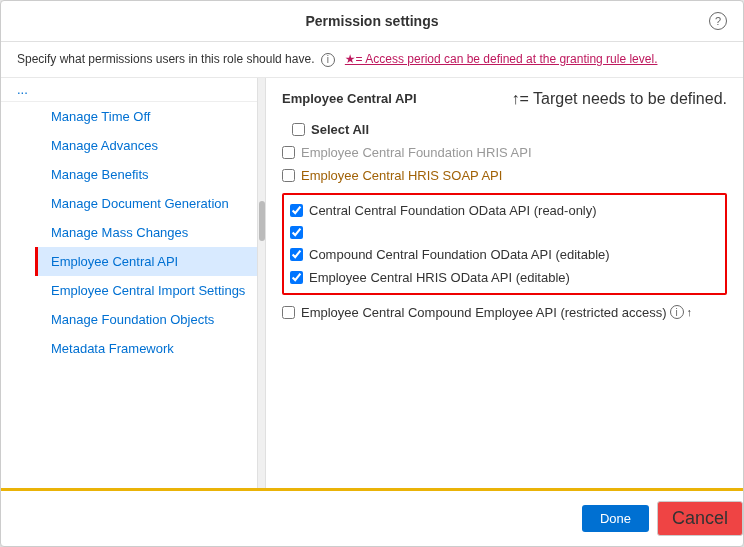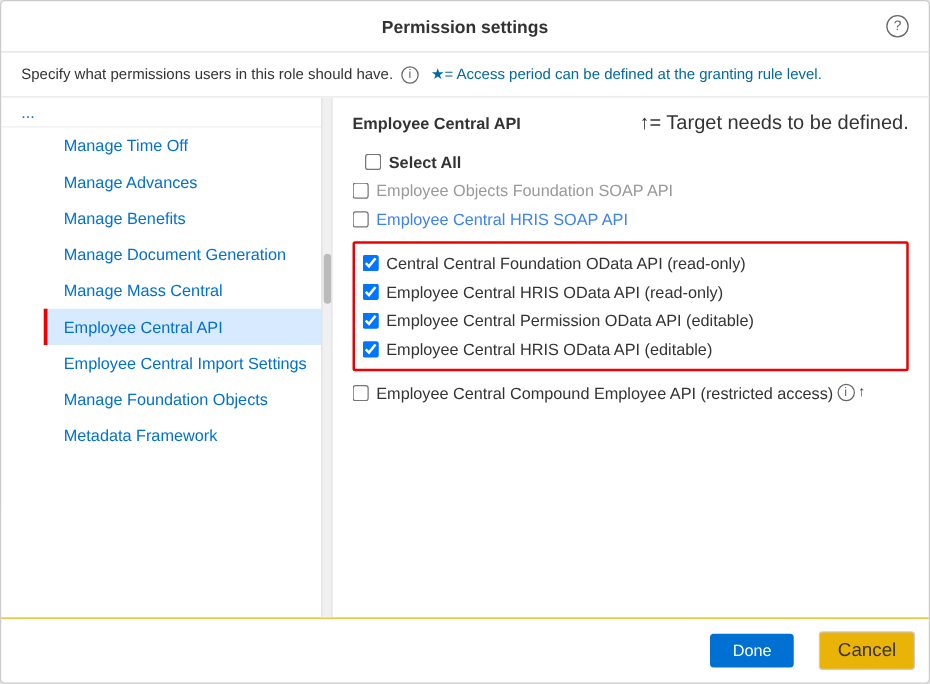--- a/index.html
+++ b/index.html
@@ -55,21 +55,22 @@
       flex-direction: column;
       overflow: hidden;
     }
     .info-bar {
       padding: 10px 16px;
       font-size: 12px;
       color: #333;
       border-bottom: 1px solid #e8e8e8;
     }
     .info-bar .star {
-      color: #0369a1;
+      color: #be185d;
+      text-decoration: underline;
     }
     .content-area {
       display: flex;
       flex: 1;
       overflow: hidden;
     }
     .sidebar-item {
       display: block;
       padding: 7px 16px;
       color: #0070d2;
@@ -132,40 +133,40 @@
       font-weight: 600;
       color: #333;
     }
     .select-all-row input[type="checkbox"] {
       margin-right: 6px;
     }
     .dialog-footer {
       display: flex;
       justify-content: flex-end;
       align-items: center;
-      padding: 10px 11px;
-      border-top: 1px solid #eab308;
-      gap: 20px;
+      padding: 10px 0;
+      border-top: 3px solid #eab308;
+      gap: 8px;
     }
     .btn-done {
       background: #0070d2;
       color: #fff;
       border: none;
       padding: 6px 18px;
       border-radius: 3px;
       font-size: 13px;
       cursor: pointer;
     }
     .btn-cancel {
-      background: #eab308;
+      background: #ef4444;
       color: #333;
       border: 1px solid #ccc;
       padding: 6px 14px;
       border-radius: 3px;
-      font-size: 15px;
+      font-size: 18px;
       cursor: pointer;
     }
     .sidebar-scroll-container {
       display: flex;
       overflow: hidden;
     }
     .sidebar-scroll-area {
       flex: 1;
       overflow-y: auto;
     }
@@ -227,21 +228,21 @@
       <div class="sidebar-scroll-container" style="width:265px; border-right:1px solid #e0e0e0;">
         <div class="sidebar-scroll-area">
 
           <div style="padding:4px 16px; color:#0070d2; font-size:13px; border-bottom:1px solid #eee;">...</div>
 
           <div id="sidebar-items-container">
               <div class="sidebar-item">Manage Time Off</div>
               <div class="sidebar-item">Manage Advances</div>
               <div class="sidebar-item">Manage Benefits</div>
               <div class="sidebar-item">Manage Document Generation</div>
-              <div class="sidebar-item">Manage Mass Central</div>
+              <div class="sidebar-item">Manage Mass Changes</div>
               <div class="sidebar-item active" style="border-left: 3px solid rgb(238, 0, 0); padding-left: 13px; background-color: rgb(216, 234, 255);">Employee Central API</div>
               <div class="sidebar-item">Employee Central Import Settings</div>
               <div class="sidebar-item">Manage Foundation Objects</div>
               <div class="sidebar-item">Metadata Framework</div>
             </div>
         </div>
         <div class="sidebar-scroll-bar">
           <div class="sidebar-scroll-thumb"></div>
         </div>
       </div>
@@ -253,38 +254,37 @@
         </div>
 
         <div class="select-all-row">
           <input type="checkbox" id="select-all" style="">
           <label for="select-all">Select All</label>
         </div>
 
         <div id="checkbox-items-container">
             <div class="checkbox-row">
               <input type="checkbox" style="">
-              <label style="color: rgb(153, 153, 153);">Employee Objects Foundation SOAP API</label>
+              <label style="color: rgb(153, 153, 153);">Employee Central Foundation HRIS API</label>
             </div>
             <div class="checkbox-row">
               <input type="checkbox" style="">
-              <label style="color: #3b82f6;">Employee Central HRIS SOAP API</label>
+              <label style="color: #a16207;">Employee Central HRIS SOAP API</label>
             </div>
             <div class="highlighted-group">
               <div class="checkbox-row">
                 <input type="checkbox" checked="" style="">
                 <label>Central Central Foundation OData API (read-only)</label>
               </div>
               <div class="checkbox-row">
                 <input type="checkbox" checked="" style="">
-                <label>Employee Central HRIS OData API (read-only)</label>
               </div>
               <div class="checkbox-row">
                 <input type="checkbox" checked="" style="">
-                <label>Employee Central Permission OData API (editable)</label>
+                <label>Compound Central Foundation OData API (editable)</label>
               </div>
               <div class="checkbox-row">
                 <input type="checkbox" checked="" style="">
                 <label>Employee Central HRIS OData API (editable)</label>
               </div>
             </div>
             <div class="checkbox-row">
               <input type="checkbox" style="">
               <label>Employee Central Compound Employee API (restricted access)</label>
               <span class="info-icon">i</span>

